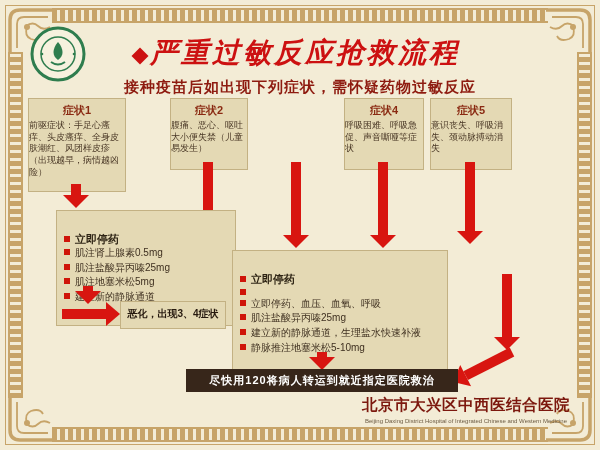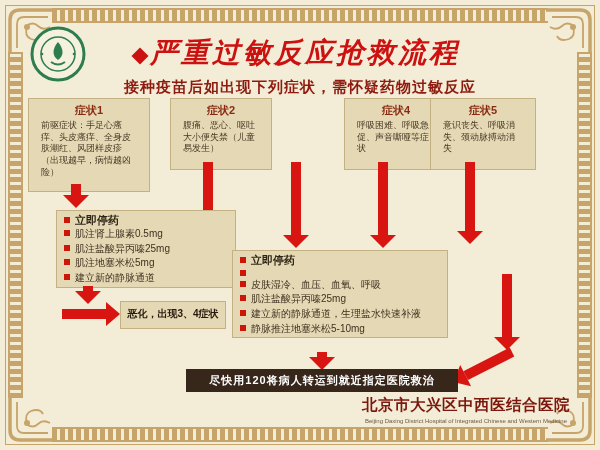--- a/index.html
+++ b/index.html
@@ -25,36 +25,36 @@
 
   
   .logo{position:absolute;left:30px;top:26px;width:56px;height:56px;}
   .title-seal{position:absolute;left:134px;top:50px;width:12px;height:12px;background:#cc1111;transform:rotate(45deg);}
   .title{position:absolute;left:115px;top:34px;width:380px;text-align:center;margin:0;
          font-family:"Liberation Serif",serif;font-size:28px;font-weight:900;letter-spacing:3px;color:#cc1111;font-style:italic;}
   .subtitle{position:absolute;left:0;top:78px;width:600px;text-align:center;
             font-size:15px;font-weight:bold;letter-spacing:1px;color:#8e1b10;}
 
   
-  .sym-box{position:absolute;background:#e4d9b4;border:1px solid #c3b183;padding:4px 12px;}
+  .sym-box{position:absolute;background:#e4d9b4;border:1px solid #c3b183;padding:4px 0;}
   .sym-label{text-align:center;font-size:11px;font-weight:bold;color:#8a2a12;margin-bottom:2px;}
   .sym-text{font-size:9px;line-height:1.3;color:#4a3826;}
 
   
   .arrow-v{position:absolute;width:26px;display:flex;flex-direction:column;align-items:center;}
   .arrow-v .shaft{width:10px;flex:1;background:#d81510;}
   .arrow-v .head{width:0;height:0;border-left:13px solid transparent;border-right:13px solid transparent;border-top:13px solid #d81510;}
   .arrow-h{position:absolute;display:flex;align-items:center;}
   .arrow-h .shaft{height:10px;flex:1;background:#d81510;}
   .arrow-h .head-right{width:0;height:0;border-top:12px solid transparent;border-bottom:12px solid transparent;border-left:14px solid #d81510;}
   .arrow-h .head-left{width:0;height:0;border-top:12px solid transparent;border-bottom:12px solid transparent;border-right:14px solid #d81510;}
   .arrow-diag{transform-origin:100% 50%;transform:rotate(-27deg);}
 
   
-  .treat-box{position:absolute;background:#e4d9b4;border:1px solid #c3b183;padding:1px 7px;}
+  .treat-box{position:absolute;background:#e4d9b4;border:1px solid #c3b183;padding:20px 7px;}
   .t-line{display:flex;align-items:flex-start;margin:1.5px 0;}
   .bullet{width:6px;height:6px;background:#cf1408;margin:3px 5px 0 0;flex:none;}
   .t-line .txt{font-size:10px;color:#3f3020;line-height:1.32;}
   .t-line.head .txt{font-size:11px;font-weight:bold;color:#2e2414;line-height:1.1;}
 
   .worsen-box{position:absolute;left:120px;top:301px;width:104px;height:26px;background:#e4d9b4;border:1px solid #c3b183;
               font-size:10px;font-weight:bold;color:#26190e;text-align:center;line-height:24px;white-space:nowrap;}
   .cpr-box{position:absolute;left:470px;top:246px;width:88px;height:24px;background:#ece3c6;border:1px solid #b8a87a;
            font-size:12px;font-weight:bold;color:#3a2c1a;text-align:center;line-height:22px;letter-spacing:2px;}
 
@@ -192,21 +192,21 @@
   <div class="treat-box" style="left:232px;top:250px;width:200px">
     <div class="t-line head">
         <span class="bullet"></span>
         <span class="txt">立即停药</span>
       </div>
     <div class="t-line">
         <span class="bullet"></span>
       </div>
     <div class="t-line">
         <span class="bullet"></span>
-        <span class="txt">皮肤湿冷、血压、血氧、呼吸</span>
+        <span class="txt">立即停药、血压、血氧、呼吸</span>
       </div>
     <div class="t-line">
         <span class="bullet"></span>
         <span class="txt">肌注盐酸异丙嗪25mg</span>
       </div>
     <div class="t-line">
         <span class="bullet"></span>
         <span class="txt">建立新的静脉通道，生理盐水快速补液</span>
       </div>
     <div class="t-line">

